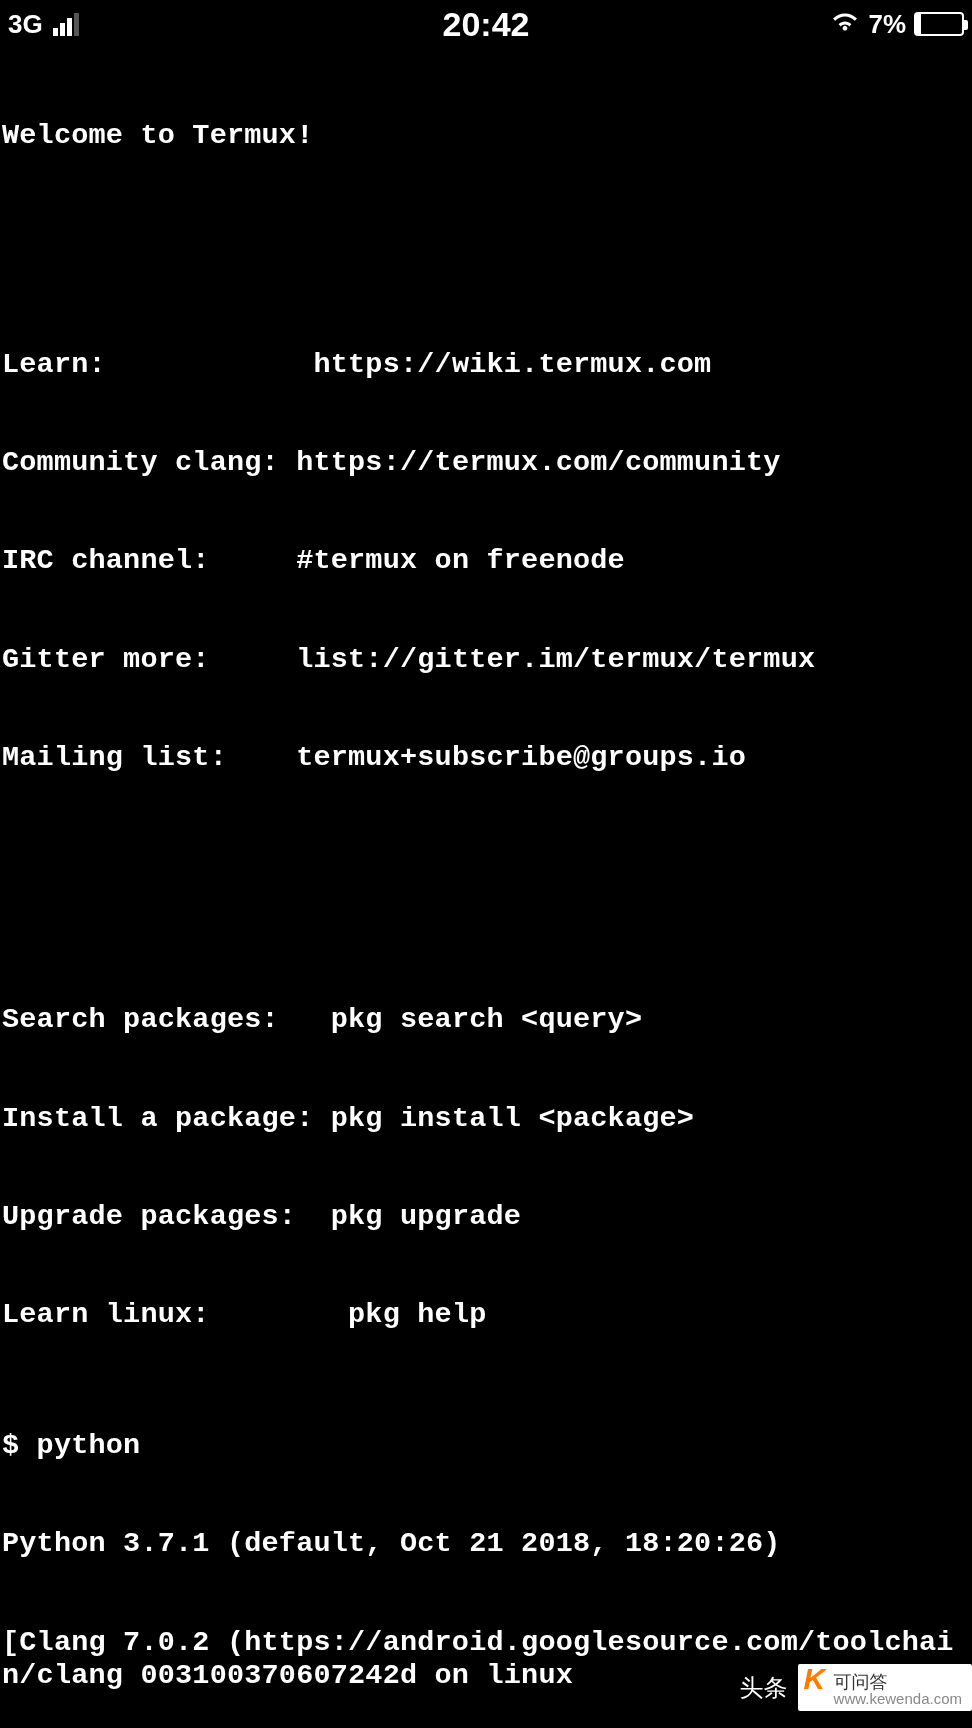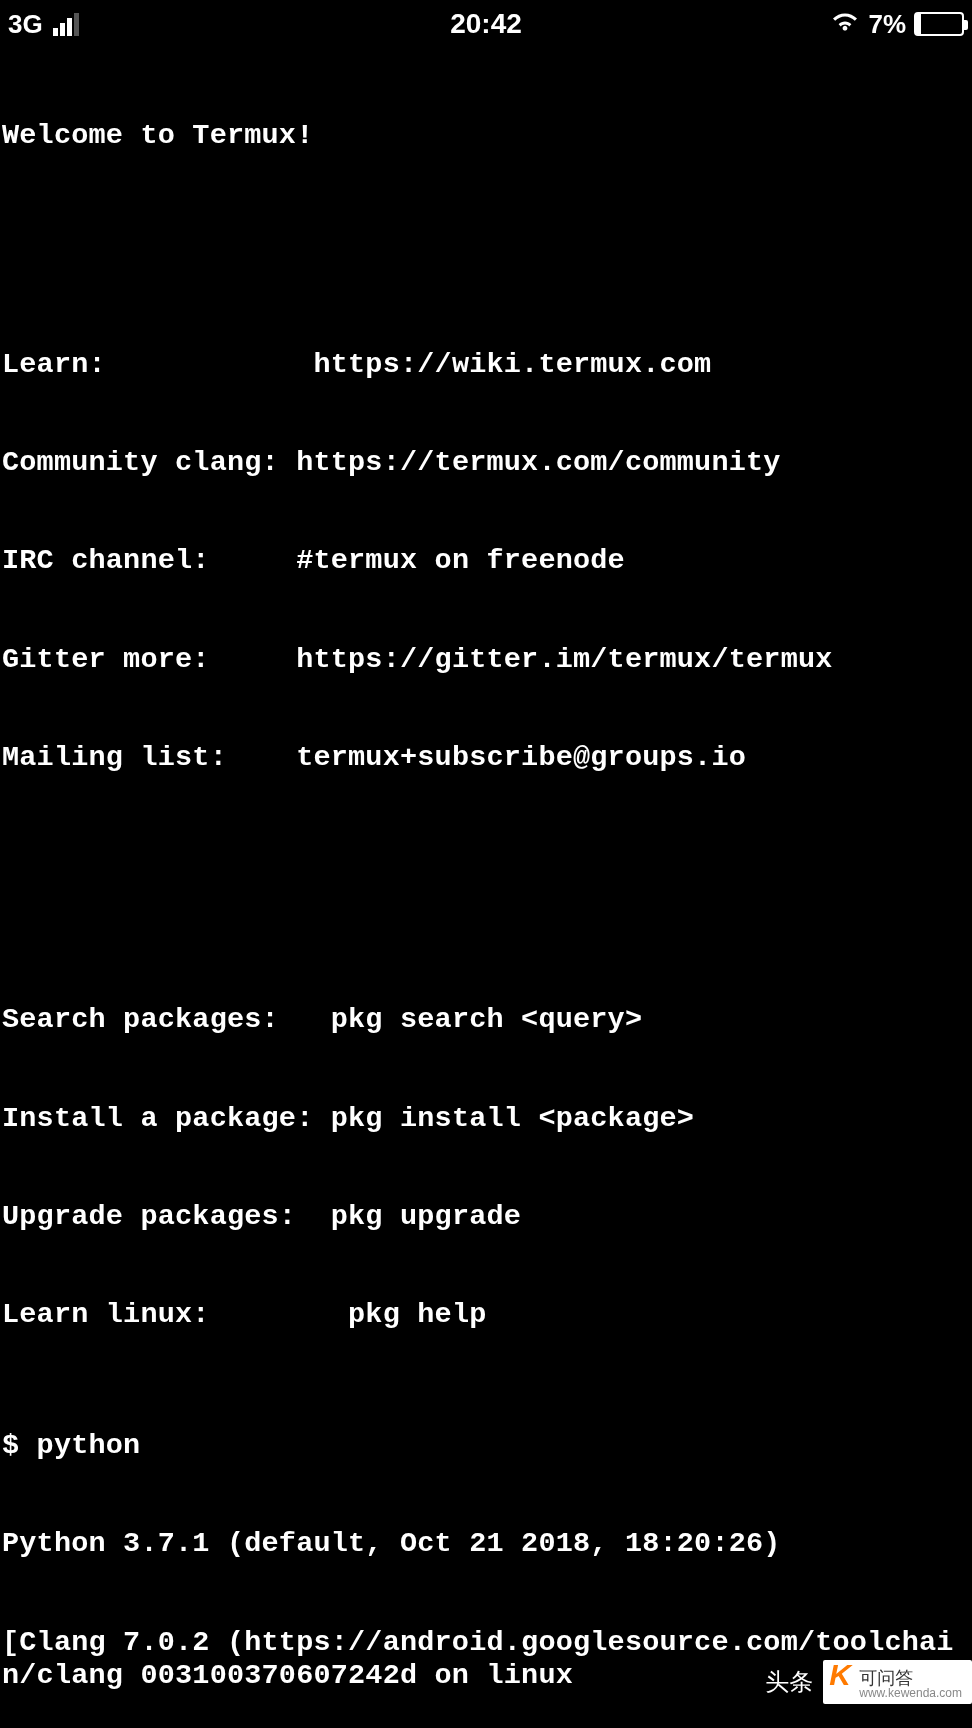--- a/index.html
+++ b/index.html
@@ -16,21 +16,21 @@
     display: flex;
     align-items: center;
     justify-content: space-between;
     padding: 0 8px;
     font-family: -apple-system, Arial, sans-serif;
     font-weight: 600;
     font-size: 26px;
     color: #fff;
   }
   .status-left { display: flex; align-items: center; gap: 6px; }
-  .status-center { position: absolute; left: 50%; transform: translateX(-50%); font-size: 28px; font-weight: 700; }
+  .status-center { position: absolute; left: 50%; transform: translateX(-50%); font-size: 34px; font-weight: 700; }
   .status-right { display: flex; align-items: center; gap: 8px; }
   .signal-bars { display: inline-flex; align-items: flex-end; gap: 2px; margin-left: 4px; }
   .signal-bars span { width: 5px; background: #fff; display: inline-block; }
   .signal-bars span:nth-child(1){height:8px;}
   .signal-bars span:nth-child(2){height:13px;}
   .signal-bars span:nth-child(3){height:18px;}
   .signal-bars span:nth-child(4){height:23px;background:#555;}
   .wifi-icon svg { width: 30px; height: 24px; }
   .battery {
     width: 50px; height: 24px; border: 2px solid #fff; border-radius: 4px;
@@ -50,21 +50,21 @@
     white-space: pre-wrap;
     word-break: break-all;
   }
   .line { min-height: 1.15em; }
   .kv { display: flex; }
   .kv .k { white-space: pre; }
   .kv .v { white-space: pre-wrap; word-break: break-all; }
   .watermark {
     position: absolute;
     right: 0;
-    bottom: 24px;
+    bottom: 17px;
     display: flex;
     align-items: center;
     gap: 6px;
     justify-content: center;
   }
   .wm-left {
     color: #fff;
     font-family: sans-serif;
     font-size: 24px;
     padding-right: 4px;
@@ -80,21 +80,21 @@
   }
   .wm-k {
     position: absolute;
     left: 6px; top: -2px;
     font-size: 30px;
     font-weight: 700;
     color: #ff7a00;
     font-style: italic;
   }
   .wm-sub {
-    font-size: 12px;
+    font-size: 15px;
     color: #888;
     display: block;
     margin-top: -4px;
   }
 </style>
 </head>
 <body>
 
 <div class="status-bar">
   <div class="status-left">
@@ -120,21 +120,21 @@
   </div>
 </div>
 
 <div class="terminal">
   <div class="line">Welcome to Termux!</div>
   <div class="line">&nbsp;</div>
 
   <div class="kv"><span class="k">Learn:            </span><span class="v">https://wiki.termux.com</span></div>
   <div class="kv"><span class="k">Community clang: </span><span class="v">https://termux.com/community</span></div>
   <div class="kv"><span class="k">IRC channel:     </span><span class="v">#termux on freenode</span></div>
-  <div class="kv"><span class="k">Gitter more:     </span><span class="v">https://gitter.im/termux/termux</span></div>
+  <div class="kv"><span class="k">Gitter more:     </span><span class="v">list://gitter.im/termux/termux</span></div>
   <div class="kv"><span class="k">Mailing list:    </span><span class="v">termux+subscribe@groups.io</span></div>
 
   <div class="line">&nbsp;</div>
 
   <div class="kv"><span class="k">Search packages:   </span><span class="v">pkg search &lt;query&gt;</span></div>
   <div class="kv"><span class="k">Install a package: </span><span class="v">pkg install &lt;package&gt;</span></div>
   <div class="kv"><span class="k">Upgrade packages:  </span><span class="v">pkg upgrade</span></div>
   <div class="kv"><span class="k">Learn linux:        </span><span class="v">pkg help</span></div>
 
   <div class="line">$ python</div>

